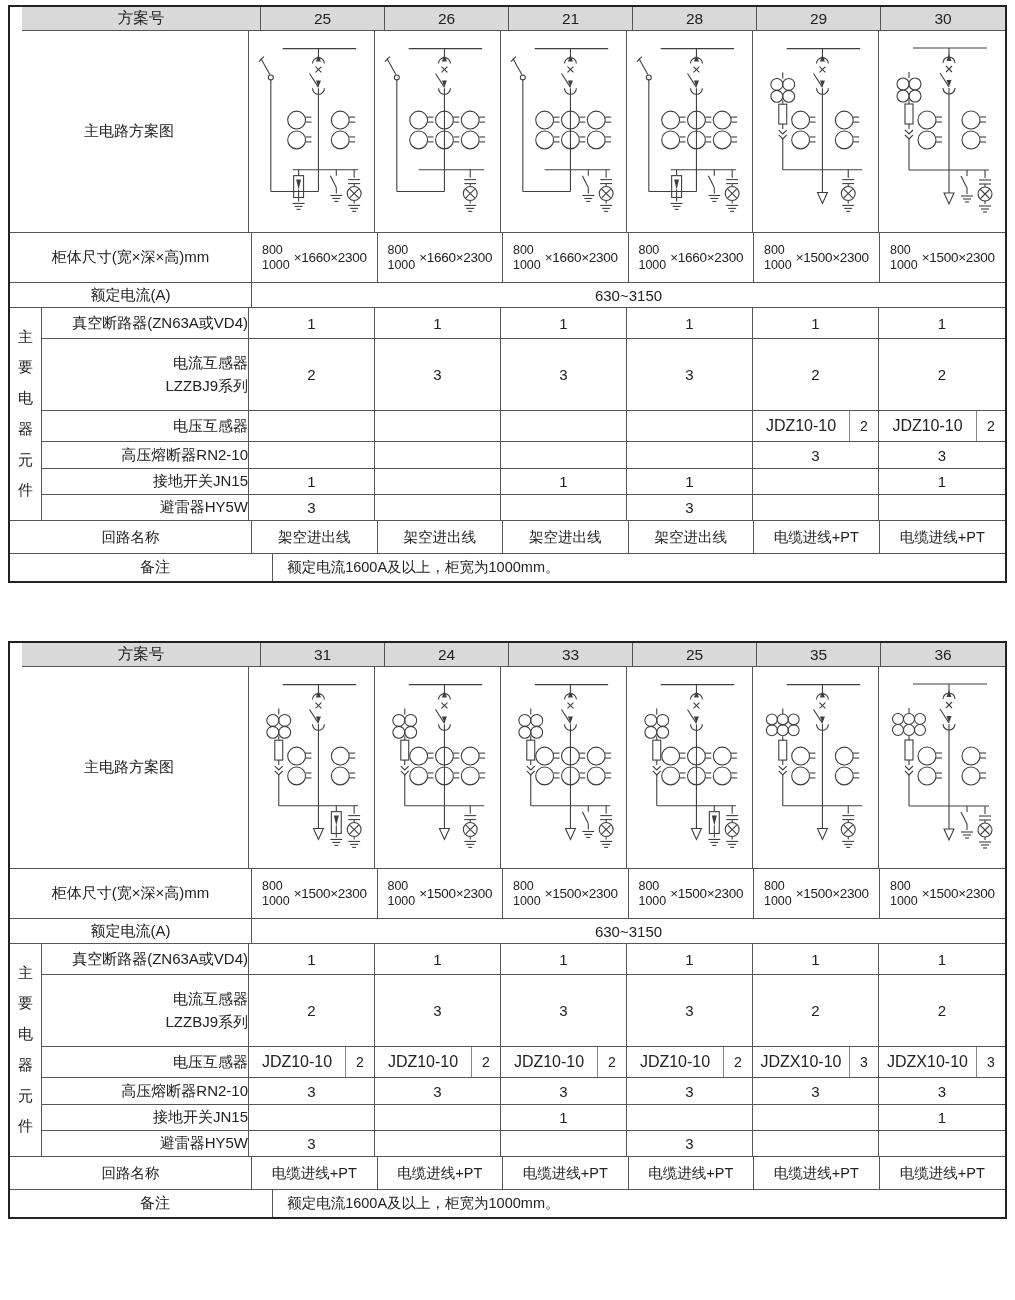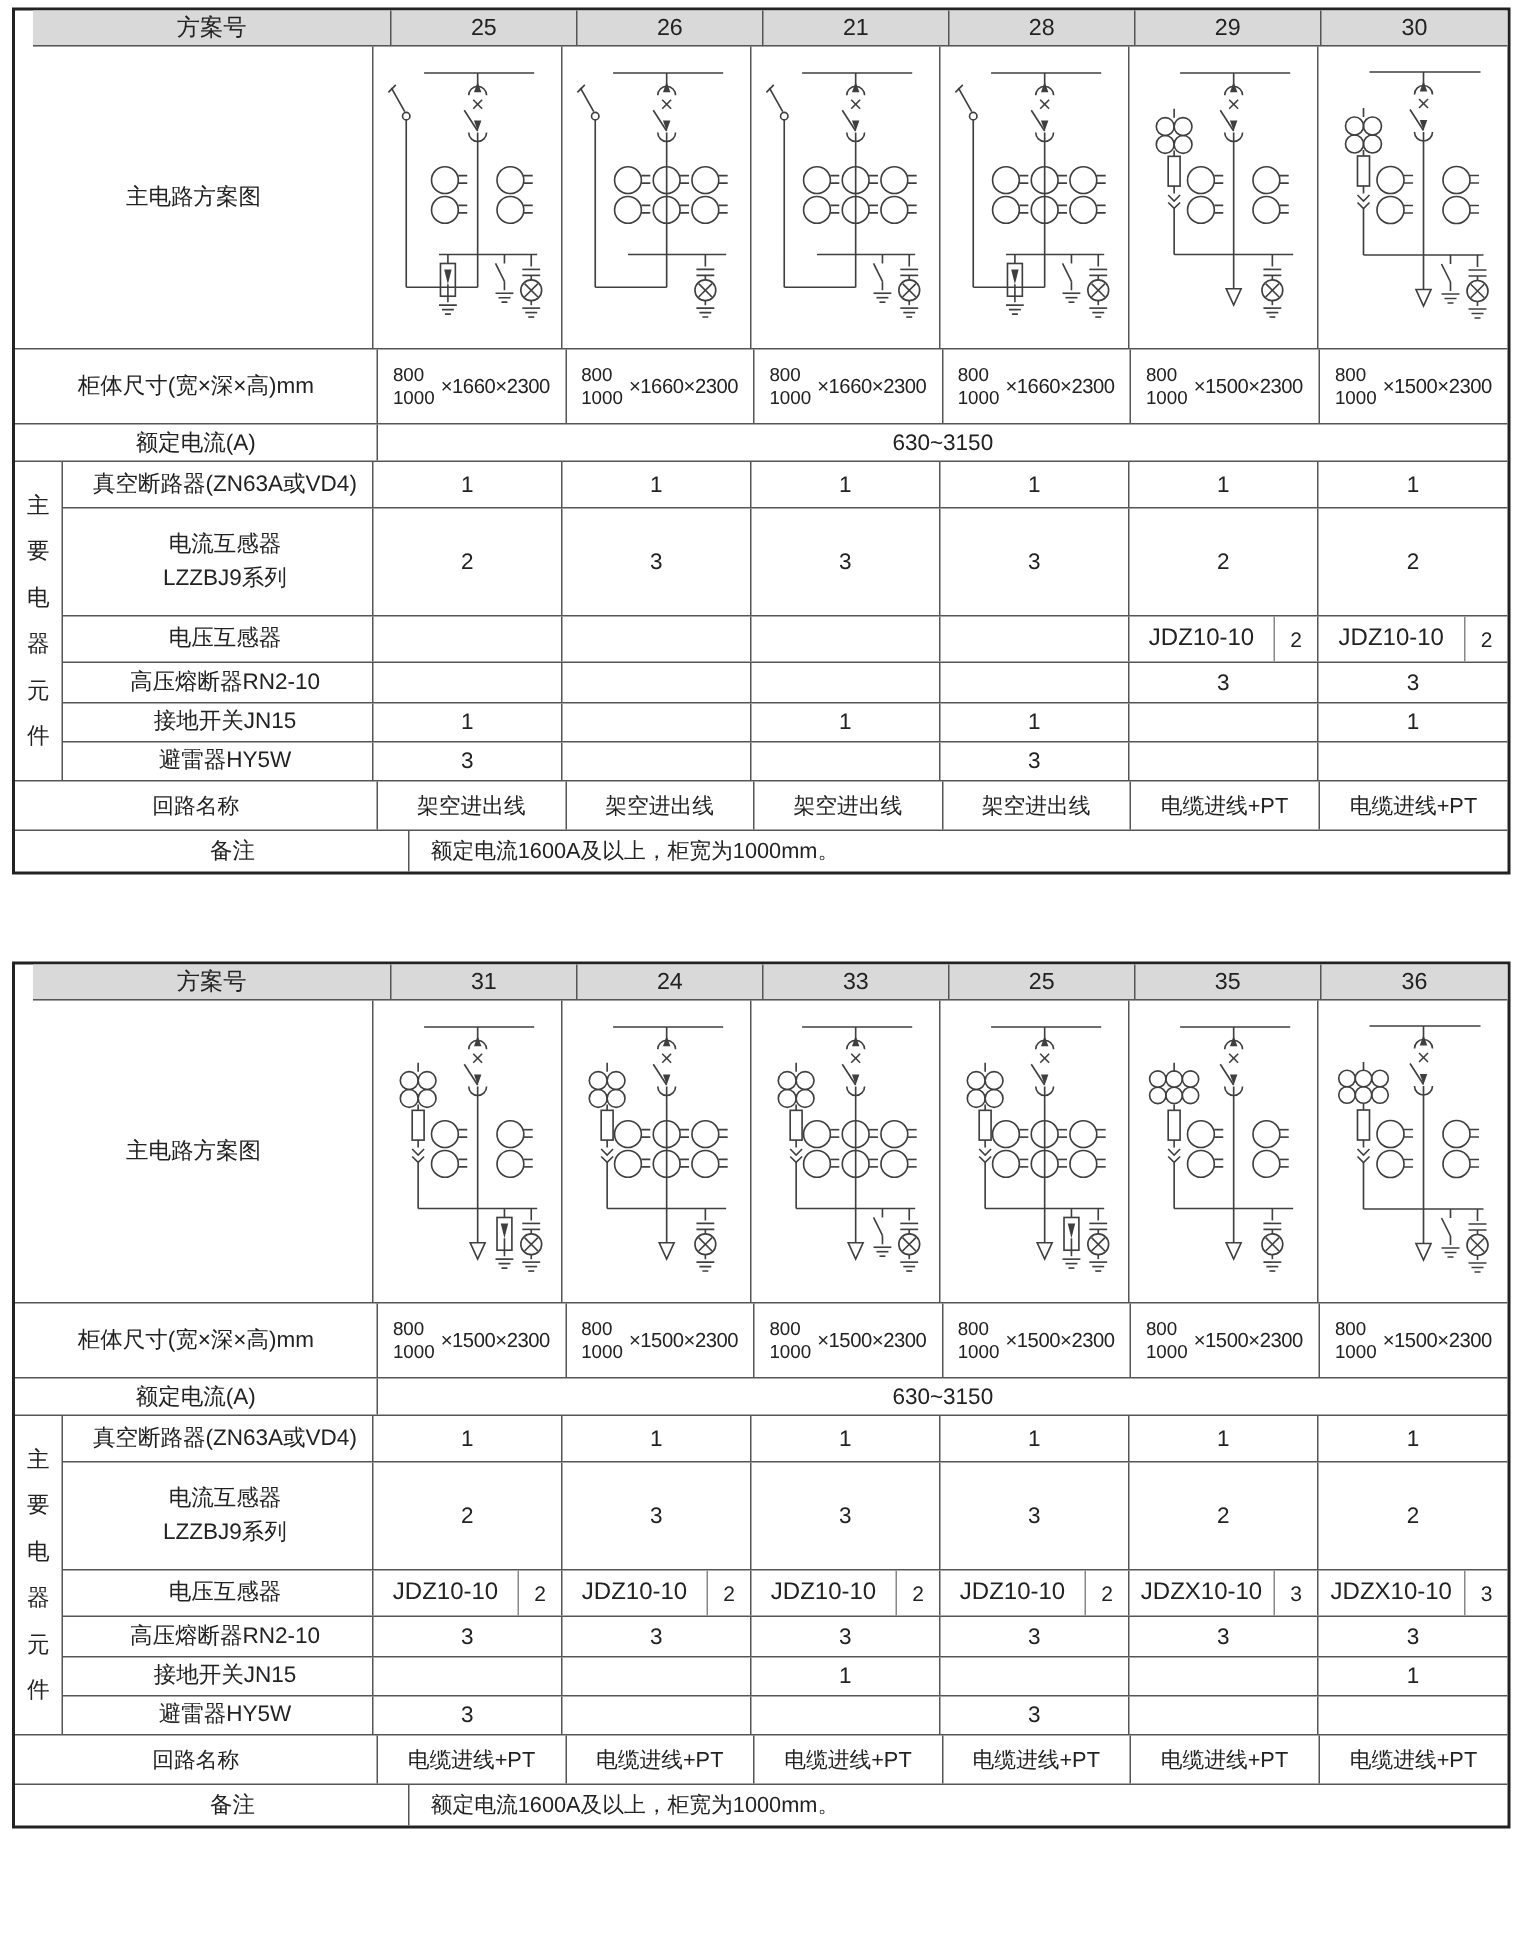--- a/index.html
+++ b/index.html
@@ -26,21 +26,21 @@
   .r-remark{height:27px;}
   .remark-val{justify-content:flex-start;padding-left:14px;font-size:14.5px;}
   .comp{display:flex;border-bottom:1px solid #555;}
   .vstrip{width:36px;box-sizing:border-box;border-right:1px solid #555;display:flex;
     flex-direction:column;align-items:center;justify-content:space-evenly;
     padding:8px 0;font-size:15px;}
   .comp-rows{flex:1;display:flex;flex-direction:column;}
   .crow{display:flex;border-bottom:1px solid #555;box-sizing:border-box;}
   .crow:last-child{border-bottom:none;}
   .clab{width:207px;justify-content:flex-start;padding-left:10px;flex-direction:column;
-    align-items:center;justify-content:center;line-height:1.5;}
+    align-items:flex-end;justify-content:center;line-height:1.5;}
   .size-wrap{display:flex;align-items:center;justify-content:center;gap:4px;}
   .frac{font-size:12.5px;line-height:1.2;text-align:left;}
   .tail{font-size:13.5px;letter-spacing:-0.3px;}
   .split{display:flex;width:100%;height:100%;align-items:stretch;}
   .split .m{flex:1;display:flex;align-items:center;justify-content:center;font-size:16px;}
   .split .q{width:28px;border-left:1px solid #888;display:flex;align-items:center;justify-content:center;font-size:14px;}
   svg{display:block;}
   svg line,svg path.s,svg circle,svg rect{stroke:#3f3f3f;stroke-width:1.1;fill:none;}
   svg path.f{fill:#3f3f3f;stroke:none;}
 </style>

